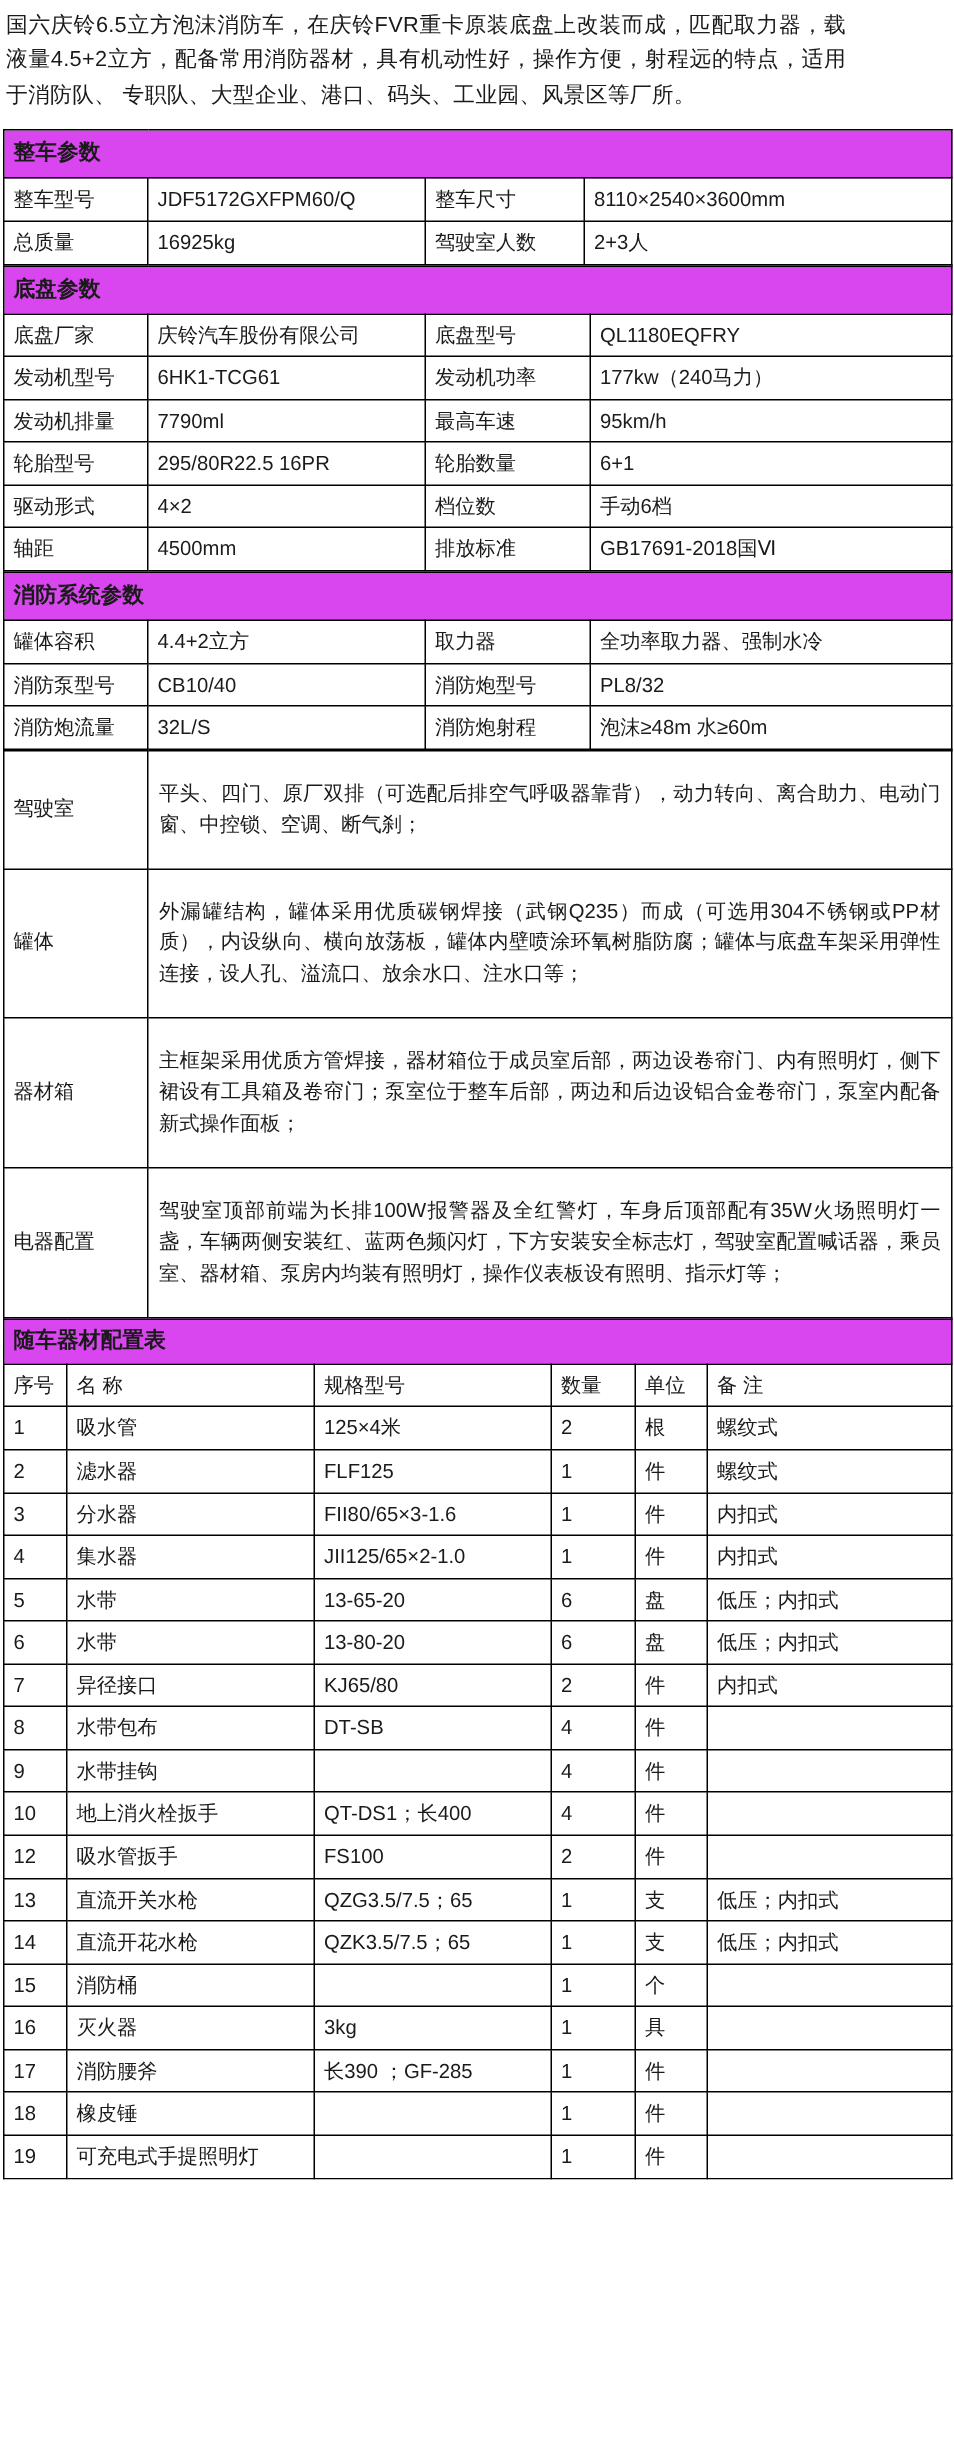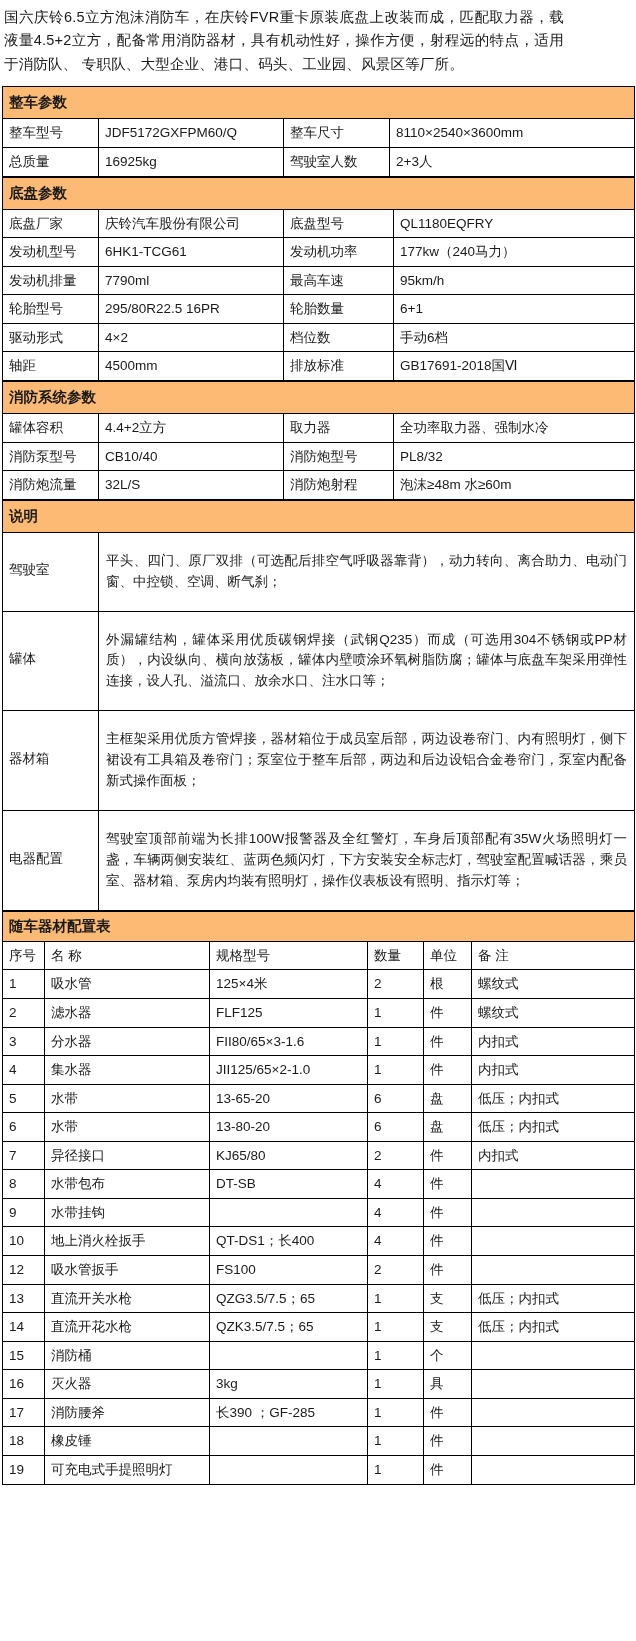--- a/index.html
+++ b/index.html
@@ -38,30 +38,29 @@
     vertical-align: middle;
     text-align: left;
     font-weight: normal;
     line-height: 1.45;
     word-wrap: break-word;
   }
   .section-head td {
     font-weight: bold;
     font-size: 14.5px;
     padding: 5px 6px;
-    background: #fdba74;
+    background: #d946ef;
   }
   .lbl { }
   .multiline td {
     vertical-align: middle;
     line-height: 1.55;
   }
   .desc-label {
     width: 96px;
-    font-family: Liberation Mono, monospace;
   }
   .desc-body {
     text-align: justify;
     padding: 18px 7px;
   }
   
   .eq col.c1 { width: 42px; }
   .eq col.c2 { width: 165px; }
   .eq col.c3 { width: 158px; }
   .eq col.c4 { width: 56px; }
@@ -198,23 +197,20 @@
       </tr>
     </tbody>
   </table>
 
   <table class="desc">
     <colgroup>
         <col class="a">
         <col class="b">
       </colgroup>
     <tbody>
-      <tr class="section-head">
-        <td colspan="2">说明</td>
-      </tr>
       <tr class="multiline">
         <td class="desc-label">驾驶室</td>
         <td class="desc-body">平头、四门、原厂双排（可选配后排空气呼吸器靠背），动力转向、离合助力、电动门窗、中控锁、空调、断气刹；</td>
       </tr>
       <tr class="multiline">
         <td class="desc-label">罐体</td>
         <td class="desc-body">外漏罐结构，罐体采用优质碳钢焊接（武钢Q235）而成（可选用304不锈钢或PP材质），内设纵向、横向放荡板，罐体内壁喷涂环氧树脂防腐；罐体与底盘车架采用弹性连接，设人孔、溢流口、放余水口、注水口等；</td>
       </tr>
       <tr class="multiline">
         <td class="desc-label">器材箱</td>

